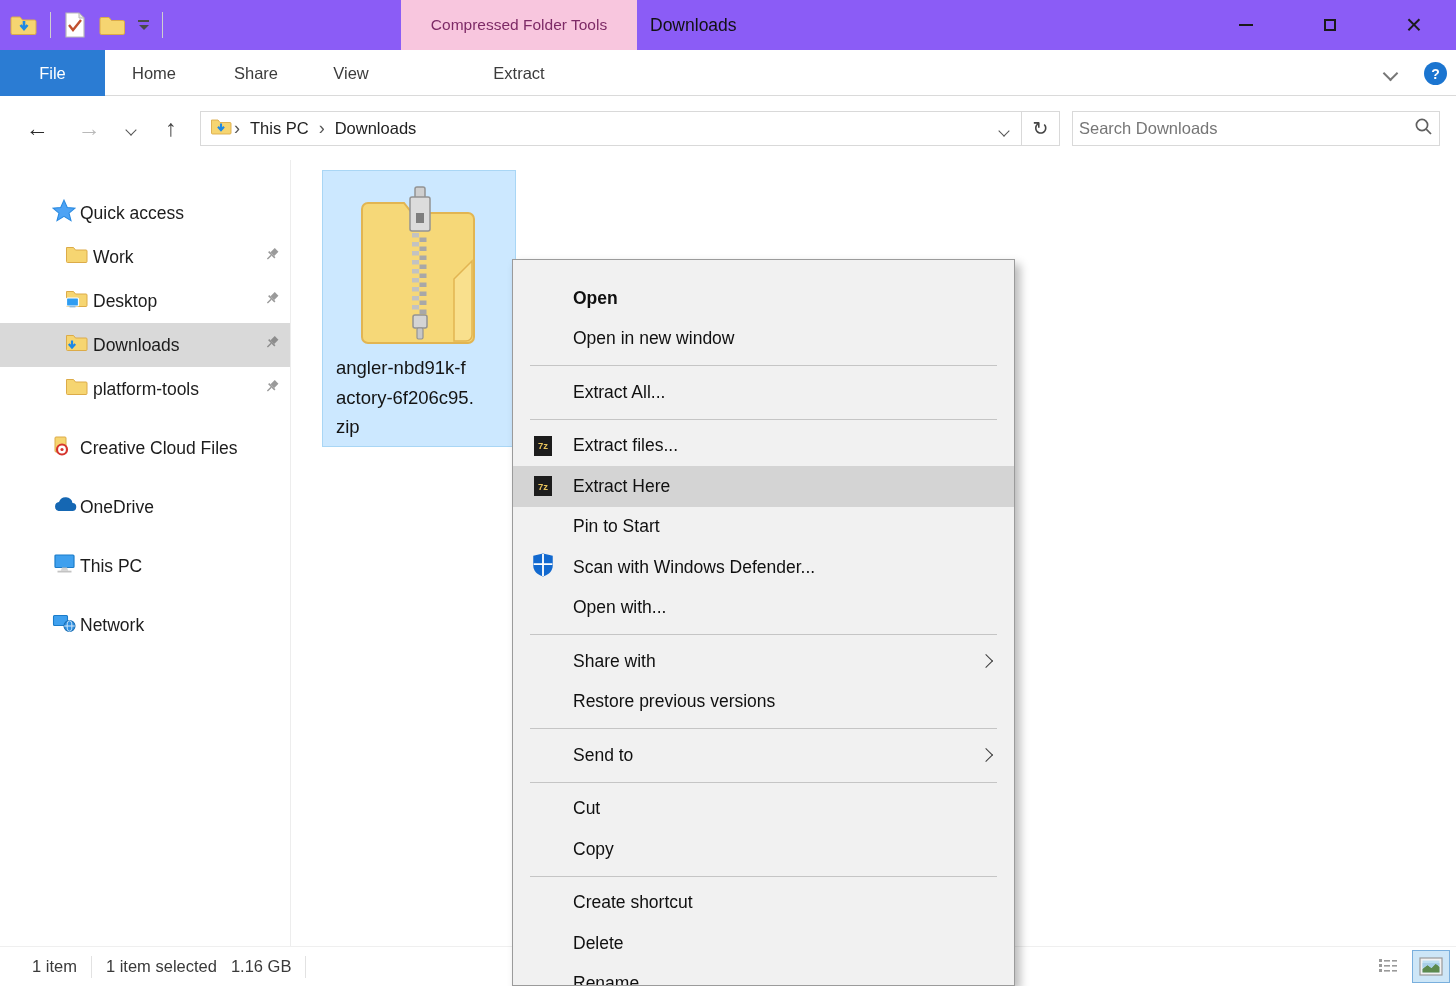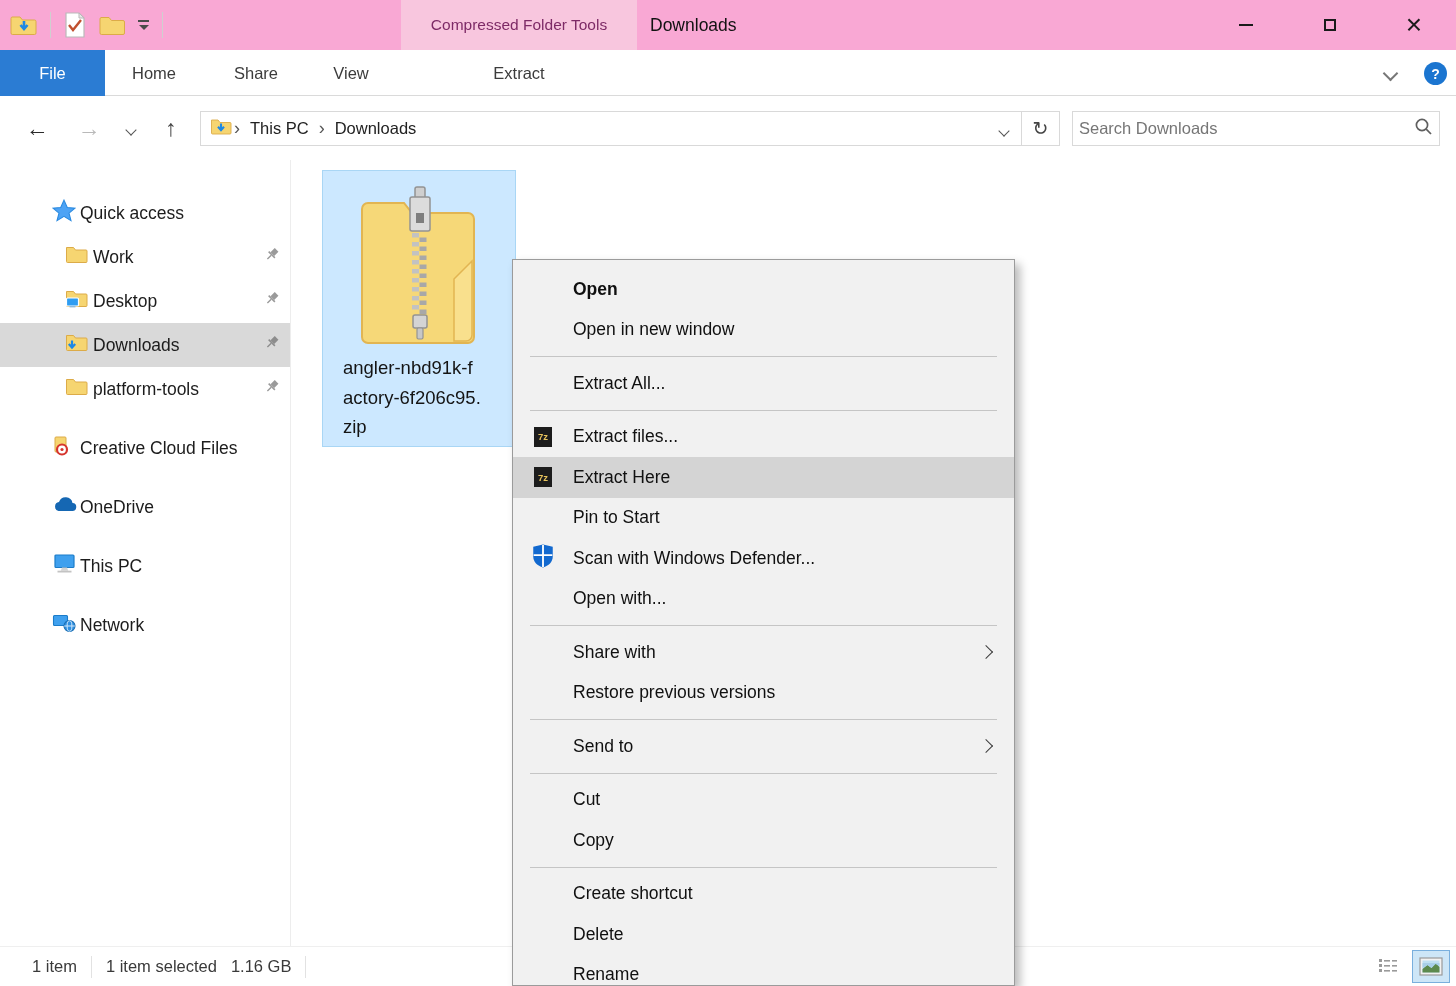--- a/index.html
+++ b/index.html
@@ -1,20 +1,20 @@
 <!DOCTYPE html>
 <html><head>
 <meta charset="utf-8">
 <style>
   * { box-sizing: border-box; margin: 0; padding: 0; }
   html, body { width: 1456px; height: 986px; overflow: hidden; background: #fff;
     font-family: "Liberation Sans", "DejaVu Sans", sans-serif; color: #1a1a1a; }
 
   
-  .titlebar { position: absolute; top: 0; left: 0; width: 1456px; height: 50px; background: #f9a8d4; }
+  .titlebar { position: absolute; top: 0; left: 0; width: 1456px; height: 50px; background: #8b5cf6; }
   .qat { position: absolute; left: 10px; top: 0; height: 50px; display: flex; align-items: center; gap: 13px; }
   .qat-sep { width: 1px; height: 26px; background: #cfcfcf; }
   .qat svg { display: block; }
   .qat-drop { display: flex; flex-direction: column; align-items: center; gap: 3px; cursor: default; }
   .qat-drop .bar { width: 11px; height: 2px; background: #4a4a4a; }
   .qat-drop .tri { width: 0; height: 0; border-left: 5px solid transparent; border-right: 5px solid transparent; border-top: 5px solid #4a4a4a; }
   .ctx-tab { position: absolute; left: 401px; top: 0; width: 236px; height: 50px; background: #f8c6de;
     color: #7d2a66; font-size: 15.5px; display: flex; align-items: center; justify-content: center; }
   .win-title { position: absolute; left: 650px; top: 0; height: 50px; line-height: 50px; font-size: 17.5px; color: #111; }
   .win-controls { position: absolute; right: 0; top: 0; height: 50px; display: flex; }
@@ -70,25 +70,25 @@
   .srow .sicon { position: absolute; left: 52px; top: 50%; transform: translateY(-50%); }
   .srow.child .sicon { left: 65px; }
   .srow .pin { position: absolute; left: 264px; top: 50%; transform: translateY(-50%); }
   .srow.selected { background: #d9d9d9; }
   .gap { margin-top: 15px; }
 
   
   .file-tile { position: absolute; left: 322px; top: 170px; width: 194px; height: 277px;
     background: #cce8ff; border: 1px solid #a9d6f5; }
   .zip-icon { display: block; margin: 12px auto 4px auto; }
-  .fname { padding-left: 20px; font-size: 18.5px; line-height: 29.5px; color: #141414; }
+  .fname { padding-left: 13px; font-size: 18.5px; line-height: 29.5px; color: #141414; }
 
   
   .menu { position: absolute; left: 512px; top: 259px; width: 503px; height: 727px; background: #f1f1f1;
-    border: 1px solid #9b9b9b; box-shadow: 5px 5px 9px rgba(0,0,0,0.28); padding-top: 9px; z-index: 20; overflow: hidden; }
+    border: 1px solid #9b9b9b; box-shadow: 5px 5px 9px rgba(0,0,0,0.28); padding-top: 18px; z-index: 20; overflow: hidden; }
   .mi { position: relative; height: 40.5px; display: flex; align-items: center; padding-left: 60px;
     font-size: 17.5px; color: #101010; }
   .mi.bold { font-weight: bold; }
   .mi.hl { background: #d4d4d4; }
   .micon { position: absolute; left: 30px; top: 50%; transform: translate(-50%, -50%); }
   .zicon { width: 18px; height: 20px; background: #1c1c1c; color: #e7c35c; font-size: 9.5px; font-weight: bold;
     display: flex; align-items: center; justify-content: center; letter-spacing: 0; }
   .msep { height: 1px; background: #c5c5c5; margin: 6px 17px; }
   .sub-arrow { position: absolute; right: 23px; top: 50%; width: 10px; height: 10px;
     border-right: 1.8px solid #3c3c3c; border-top: 1.8px solid #3c3c3c; transform: translateY(-50%) rotate(45deg); }

